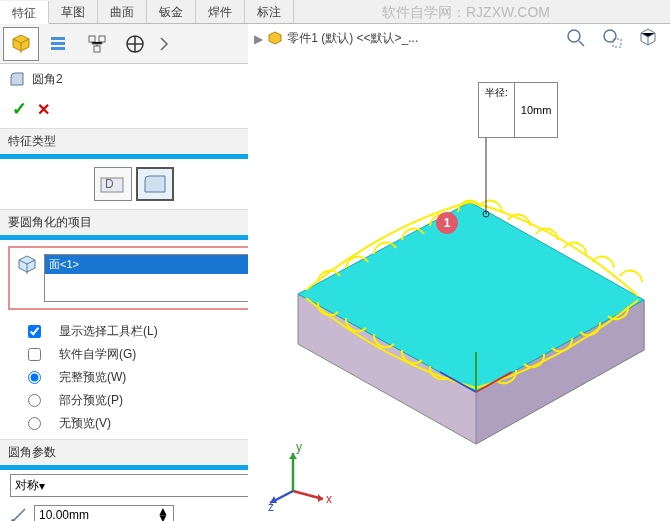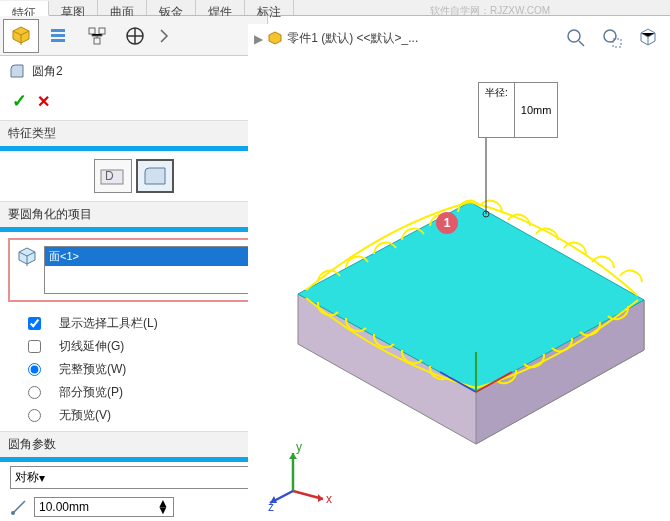--- a/index.html
+++ b/index.html
@@ -1,20 +1,20 @@
 <!DOCTYPE html>
 <html><head>
 <meta charset="utf-8">
 <style>
 *{box-sizing:border-box;margin:0;padding:0;font-family:"Microsoft YaHei",sans-serif;font-size:12px}
 body{width:670px;height:521px;background:#fff;position:relative;overflow:hidden}
-.top-tabs{display:flex;height:16px;border-bottom:1px solid #bbb;background:#f0f0f0}
+.top-tabs{display:flex;height:24px;border-bottom:1px solid #bbb;background:#f0f0f0}
 .top-tab{padding:4px 12px;border-right:1px solid #ccc;cursor:pointer;color:#444}
 .top-tab.active{background:#fff;border-bottom:1px solid #fff;position:relative;top:1px;font-weight:500}
-.watermark{position:absolute;right:120px;top:4px;color:#bbb;font-size:10px}
+.watermark{position:absolute;right:120px;top:4px;color:#bbb;font-size:14px}
 .panel{width:268px;height:497px;border-right:1px solid #ccc;background:#fff;float:left;position:relative}
 .panel-tabs{display:flex;height:40px;border-bottom:1px solid #ccc;background:#f4f4f4;align-items:center;padding:2px}
 .ptab{width:36px;height:34px;border:1px solid transparent;display:flex;align-items:center;justify-content:center;margin:0 1px;cursor:pointer}
 .ptab.active{border:1px solid #888;background:#fff}
 .feature-title{display:flex;align-items:center;padding:6px 8px;gap:6px;color:#333}
 .confirm-row{display:flex;gap:10px;padding:4px 12px 8px;align-items:center}
 .check{color:#0a0;font-size:18px;font-weight:bold}
 .xmark{color:#d00;font-size:16px;font-weight:bold}
 .section-hdr{background:#f2f2f2;border-top:1px solid #ddd;border-bottom:5px solid #0ea5e9;padding:4px 8px;font-weight:500;color:#333;position:relative}
 .chev{position:absolute;right:8px;top:4px;color:#888}
@@ -138,21 +138,21 @@
     </div>
   </div>
 
   <div class="opts">
     <label class="opt">
         <input type="checkbox" checked="" style="">
         <span>显示选择工具栏(L)</span>
       </label>
     <label class="opt">
         <input type="checkbox" style="">
-        <span>切线延伸(G)</span>
+        <span>软件自学网(G)</span>
       </label>
     <label class="opt">
         <input type="radio" name="pv" checked="" style="">
         <span>完整预览(W)</span>
       </label>
     <label class="opt">
         <input type="radio" name="pv" style="">
         <span>部分预览(P)</span>
       </label>
     <label class="opt">

